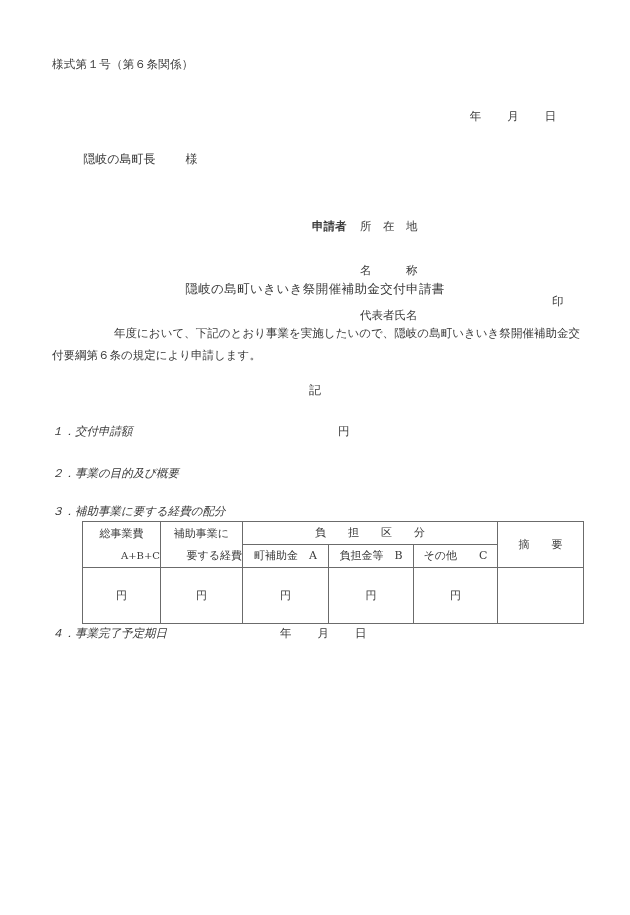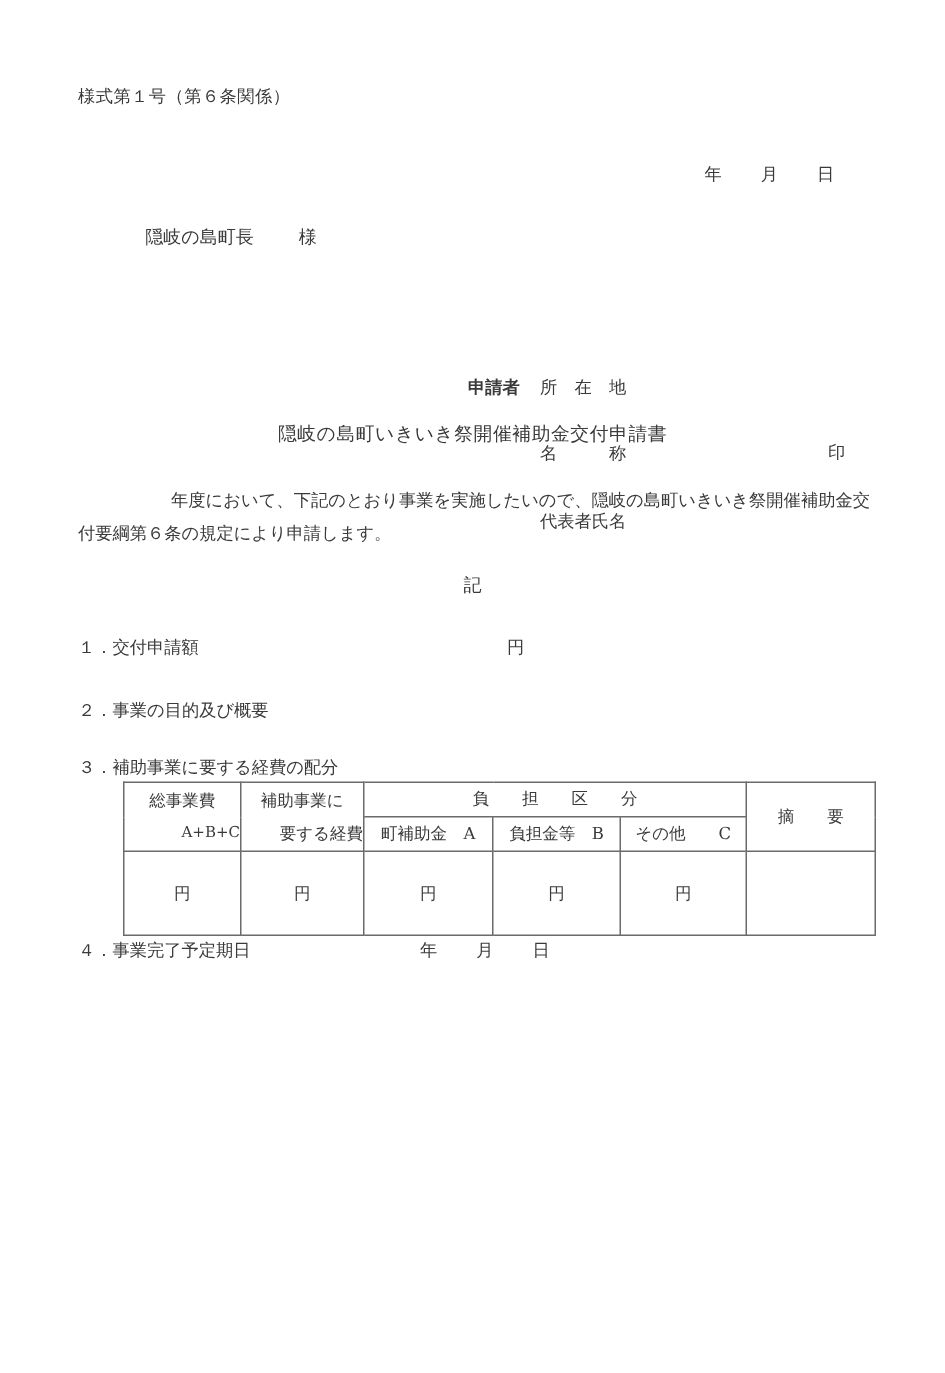--- a/index.html
+++ b/index.html
@@ -27,48 +27,48 @@
   .t { position: absolute; white-space: pre; line-height: 1.15; }
 
   
   #form-no       { left: 52px;  top: 58px;  font-size: 11.5px; letter-spacing: .3px; }
 
   
   #date-top      { left: 455px; top: 97px;  font-size: 11.5px; }
   #date-top .sp  { display: inline-block; width: 26px; }
 
   
-  #addressee     { left: 68px;  top: 139px; font-size: 12px; font-family: Liberation Mono, monospace; }
+  #addressee     { left: 68px;  top: 139px; font-size: 12px; }
   #addressee .gap{ display: inline-block; width: 30px; }
 
   
   #applicant     { left: 290px; top: 180px; font-size: 11.5px; }
   #applicant .row{ display: block; height: 18px; position: relative; }
   #applicant .lead { display: inline-block; width: 48px; font-weight: bold; }
-  #applicant .fld  { display: inline-block; margin-top: 32px; }
+  #applicant .fld  { display: inline-block; }
   #applicant .seal { position: absolute; left: 262px; top: 0; }
 
   
   #doc-title {
     position: absolute; top: 281px; left: 0; width: 630px;
     text-align: center; font-size: 12.5px; letter-spacing: .4px;
   }
 
   
   #body-para {
     position: absolute; left: 52px; top: 323px; width: 528px;
     font-size: 11.5px; line-height: 1.9; text-align: justify;
   }
   #body-para .indent { display: inline-block; width: 62px; }
 
   
   #ki { position: absolute; top: 382px; left: 0; width: 630px; text-align: center; font-size: 12px; }
 
   
-  .item { position: absolute; left: 52px; font-size: 11.5px; }
+  .item { position: absolute; left: 52px; font-size: 11.5px; font-style: italic; }
   #item1 { top: 424px; }
   #item2 { top: 466px; }
   #item3 { top: 504px; }
   #item4 { top: 626px; }
   .item .num { display: inline-block; }
   #item1-yen { position: absolute; left: 338px; top: 424px; font-size: 11.5px; }
   #item4-date { position: absolute; left: 280px; top: 626px; font-size: 11.5px; }
   #item4-date .sp { display: inline-block; width: 26px; }
 
   

